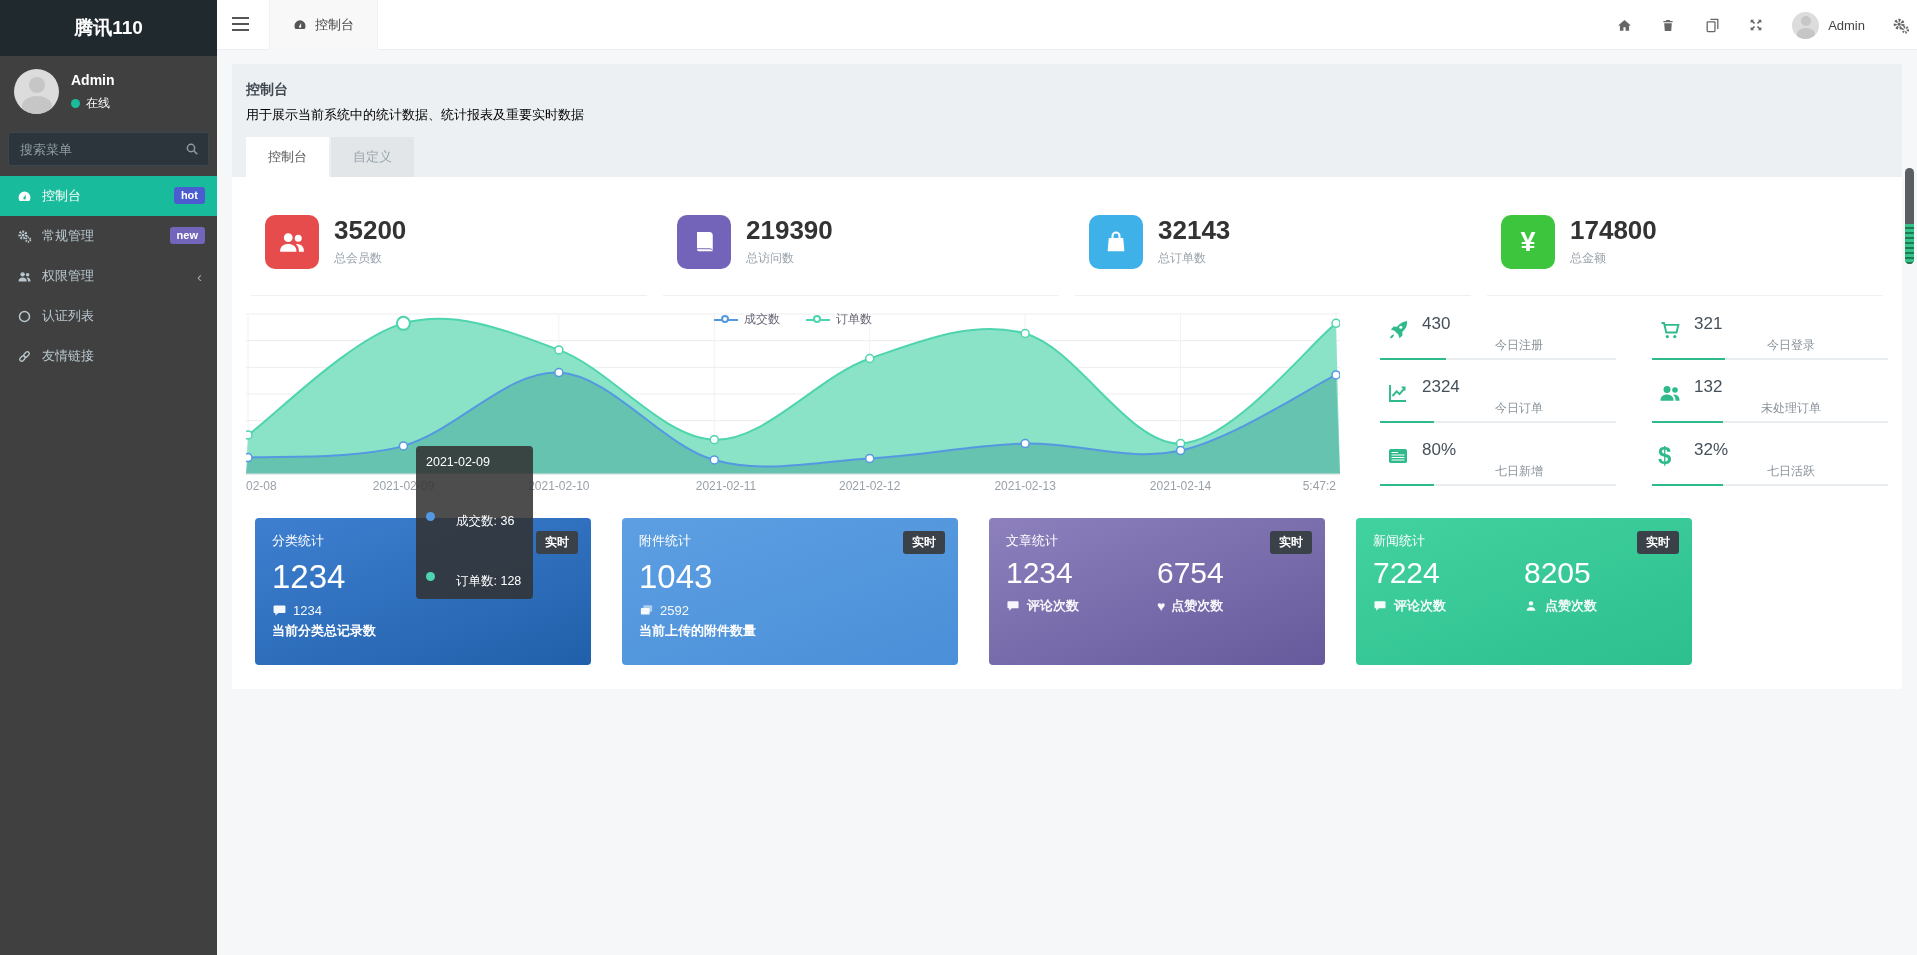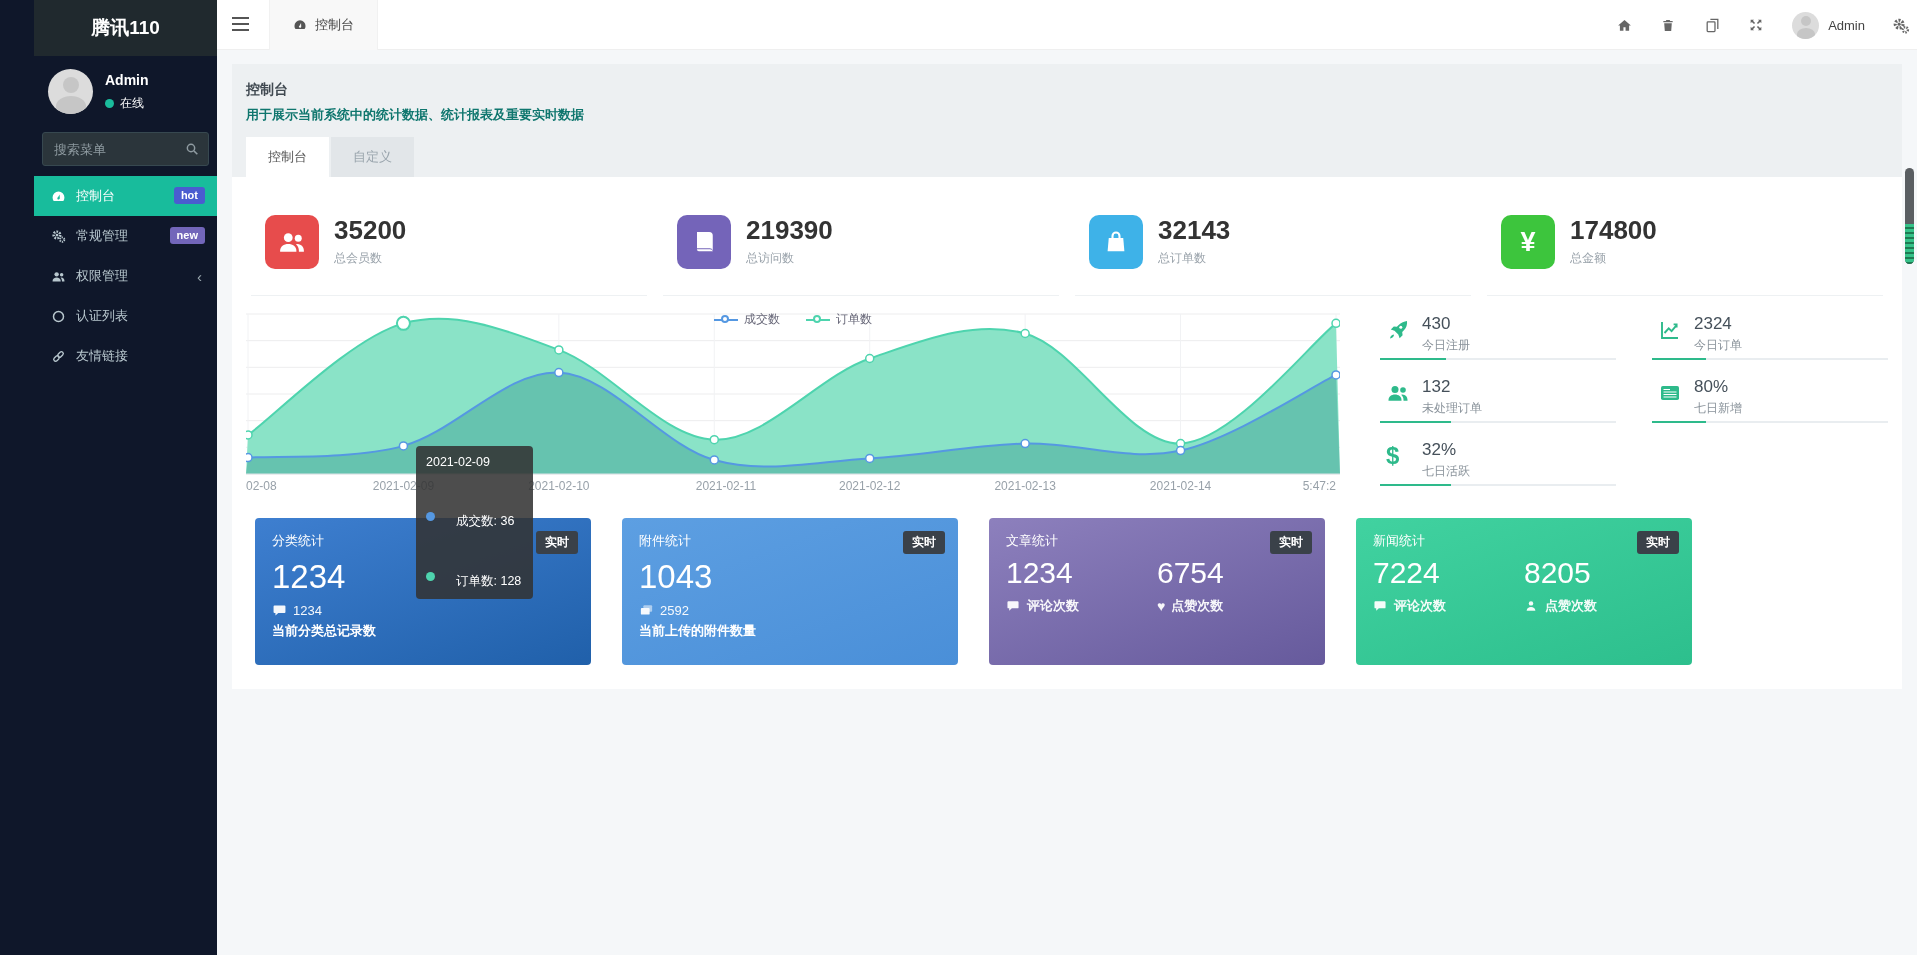--- a/index.html
+++ b/index.html
@@ -1,20 +1,20 @@
 <!DOCTYPE html>
 <html><head>
 <meta charset="utf-8">
 <style>
   * { margin:0; padding:0; box-sizing:border-box; }
   html,body { width:1917px; height:955px; overflow:hidden;
     font-family:"Liberation Sans","DejaVu Sans",sans-serif; background:#f5f7f9; }
 
   
-  .sidebar { position:absolute; left:0; top:0; width:217px; height:955px; background:#0f172a; z-index:10;padding-left:34px; }
+  .sidebar { position:absolute; left:0; top:0; width:217px; height:955px; background:#404040; z-index:10; }
   .logo { height:56px; line-height:56px; text-align:center; color:#fff; font-size:19px; font-weight:bold; background:#20292e; }
   .user-panel { display:flex; padding:13px 14px 10px 14px; }
   .avatar { width:45px; height:45px; border-radius:50%; background:#dcdcdc; position:relative; overflow:hidden; flex:none; }
   .avatar::before { content:""; position:absolute; left:50%; top:8px; transform:translateX(-50%); width:16px; height:16px; border-radius:50%; background:#c6c6c6; }
   .avatar::after { content:""; position:absolute; left:50%; top:27px; transform:translateX(-50%); width:30px; height:20px; border-radius:50% 50% 0 0; background:#c6c6c6; }
   .user-info { margin-left:12px; padding-top:3px; color:#fff; }
   .user-name { font-size:14px; font-weight:bold; }
   .user-status { font-size:12px; margin-top:7px; display:flex; align-items:center; gap:6px; }
   .status-dot { width:9px; height:9px; border-radius:50%; background:#1abc9c; }
   .sidebar-search { margin:8px 8px 10px 8px; position:relative;text-decoration:underline; }
@@ -43,21 +43,21 @@
   .nav-user .avatar { width:27px; height:27px; }
   .nav-user .avatar::before { top:4px; width:10px; height:10px; }
   .nav-user .avatar::after { top:16px; width:18px; height:12px; }
   .nav-user span { font-size:13px; color:#444; }
 
   
   .content { position:absolute; left:217px; top:50px; width:1700px; height:905px; background:#f5f7f9; overflow:hidden; }
   .content-block { margin:14px 15px 0 15px; }
   .page-header { background:#edf0f2; padding:17px 14px 0 14px; }
   .ph-title { font-size:14px; font-weight:bold; color:#414a52; }
-  .ph-sub { font-size:13px; color:#0f766e; margin-top:7px;font-weight:bold; }
+  .ph-sub { font-size:13px; color:#000000; margin-top:7px; }
   .ph-tabs { margin-top:13px; display:flex; }
   .ph-tab { padding:11px 22px; font-size:13px; cursor:pointer; }
   .ph-tab.active { background:#fff; color:#555; }
   .ph-tab.inactive { background:#e2e6e9; color:#9aa5ad; margin-left:2px; }
 
   .panel { background:#fff; padding:18px 14px 24px 14px; }
 
   
   .stat-row { display:flex; margin:0 5px; }
   .stat { flex:1; display:flex; align-items:center; gap:15px; padding:20px 0 26px 14px; border-bottom:1px solid #eef1f3; margin-right:16px; }
@@ -81,21 +81,21 @@
   .chart-tooltip { position:absolute; left:170px; top:134px; background:rgba(50,50,50,0.87); border-radius:4px; padding:7px 12px 8px 10px; color:#fff; font-size:12.5px; line-height:1.55; z-index:4; white-space:nowrap; pointer-events:none; }
   .tt-row { display:flex; align-items:flex-start; gap:21px;margin-top:40px; }
   .tt-dot { width:9px; height:9px; border-radius:50%; flex:none; }
 
   .quick-stats { margin-left:26px; flex:1; display:grid; grid-template-columns:1fr 1fr; column-gap:36px; row-gap:1px; align-content:start; }
   .qs { height:62px; position:relative; padding-left:42px; padding-top:2px; }
   .qs-icon { position:absolute; left:6px; top:6px; width:24px; height:24px; color:#2eba8b; }
   .qs-icon svg { display:block; }
   .qs-icon .dollar { font-size:24px; font-weight:bold; line-height:24px; }
   .qs-num { font-size:17px; color:#45505a; }
-  .qs-label { font-size:12px; color:#8a939b; margin-top:3px; }
+  .qs-label { font-size:12px; color:#8a939b; margin-top:3px;text-align:center; }
   .qs-bar { position:absolute; left:0; bottom:14px; width:100%; height:2px; background:#e9edf0; }
   .qs-bar i { display:block; height:2px; background:#2eba8b; }
 
   
   .cards-row { display:flex; gap:31px; margin-top:18px; padding:0 9px; }
   .scard { width:336px; height:147px; border-radius:4px; color:#fff; padding:14px 17px; position:relative; }
   .scard-title { font-size:13px; }
   .scard-badge { position:absolute; top:13px; right:13px; background:#3a4149; padding:3px 9px; border-radius:3px; font-size:12px; font-weight:bold; cursor:default; }
   .scard-num { font-size:33px; margin-top:8px; }
   .scard-sub { font-size:13px; margin-top:7px; opacity:.95; display:flex; align-items:center; gap:6px; }
@@ -403,20 +403,34 @@
             </span>
             <div class="qs-num">430</div>
             <div class="qs-label">今日注册</div>
             <div class="qs-bar">
                 <i style="width: 28%;"></i>
               </div>
           </div>
           <div class="qs">
             <span class="qs-icon">
               <svg viewBox="0 0 24 24" width="24" height="24" fill="none" stroke="currentColor" stroke-width="1.9">
+                  <path d="M3.5 5H6l2.3 9.5h10.2l1.9-7.6H7"></path>
+                  <circle cx="9.3" cy="18.6" r="1.6" fill="currentColor" stroke="none"></circle>
+                  <circle cx="16.8" cy="18.6" r="1.6" fill="currentColor" stroke="none"></circle>
+                </svg>
+            </span>
+            <div class="qs-num">321</div>
+            <div class="qs-label">今日登录</div>
+            <div class="qs-bar">
+                <i style="width: 31%;"></i>
+              </div>
+          </div>
+          <div class="qs">
+            <span class="qs-icon">
+              <svg viewBox="0 0 24 24" width="24" height="24" fill="none" stroke="currentColor" stroke-width="1.9">
                   <path d="M4 4v16h16"></path>
                   <path d="M6.5 15l4.2-4.7 2.9 2.9 4.8-5.8"></path>
                   <path d="M15.6 6.4h3v3"></path>
                 </svg>
             </span>
             <div class="qs-num">2324</div>
             <div class="qs-label">今日订单</div>
             <div class="qs-bar">
                 <i style="width: 23%;"></i>
               </div>

